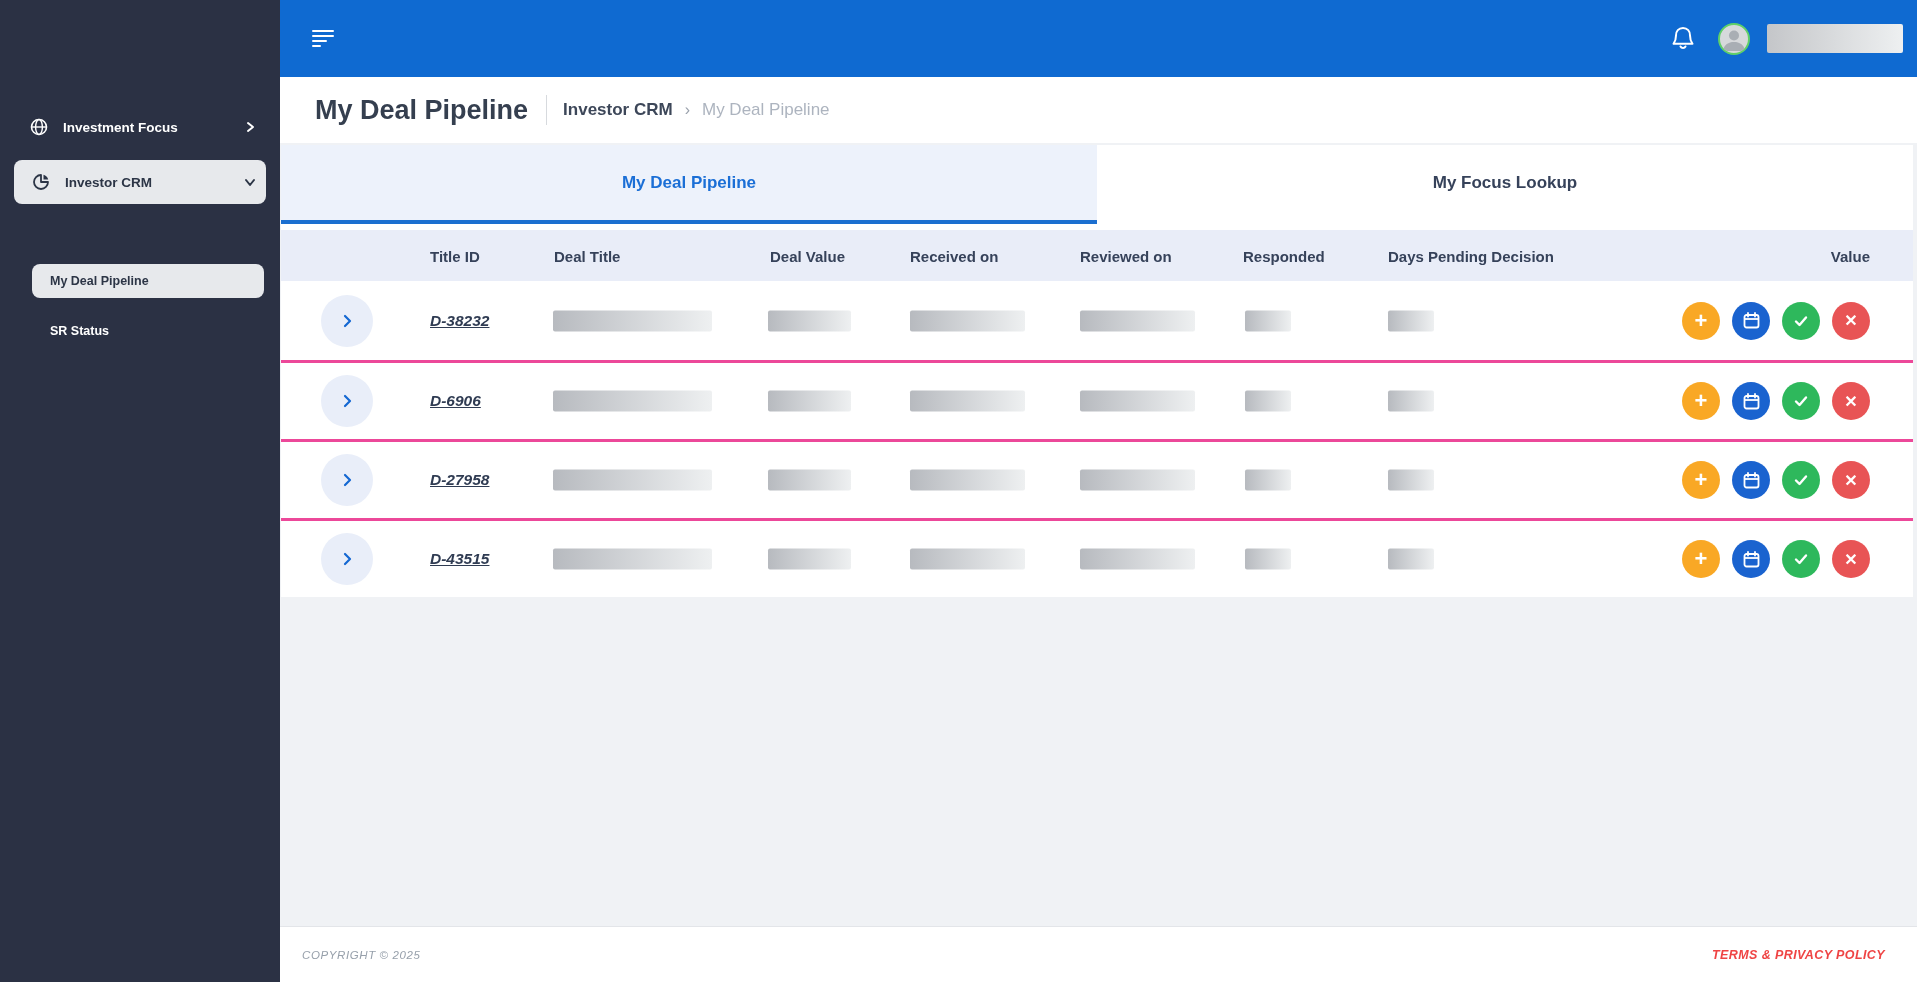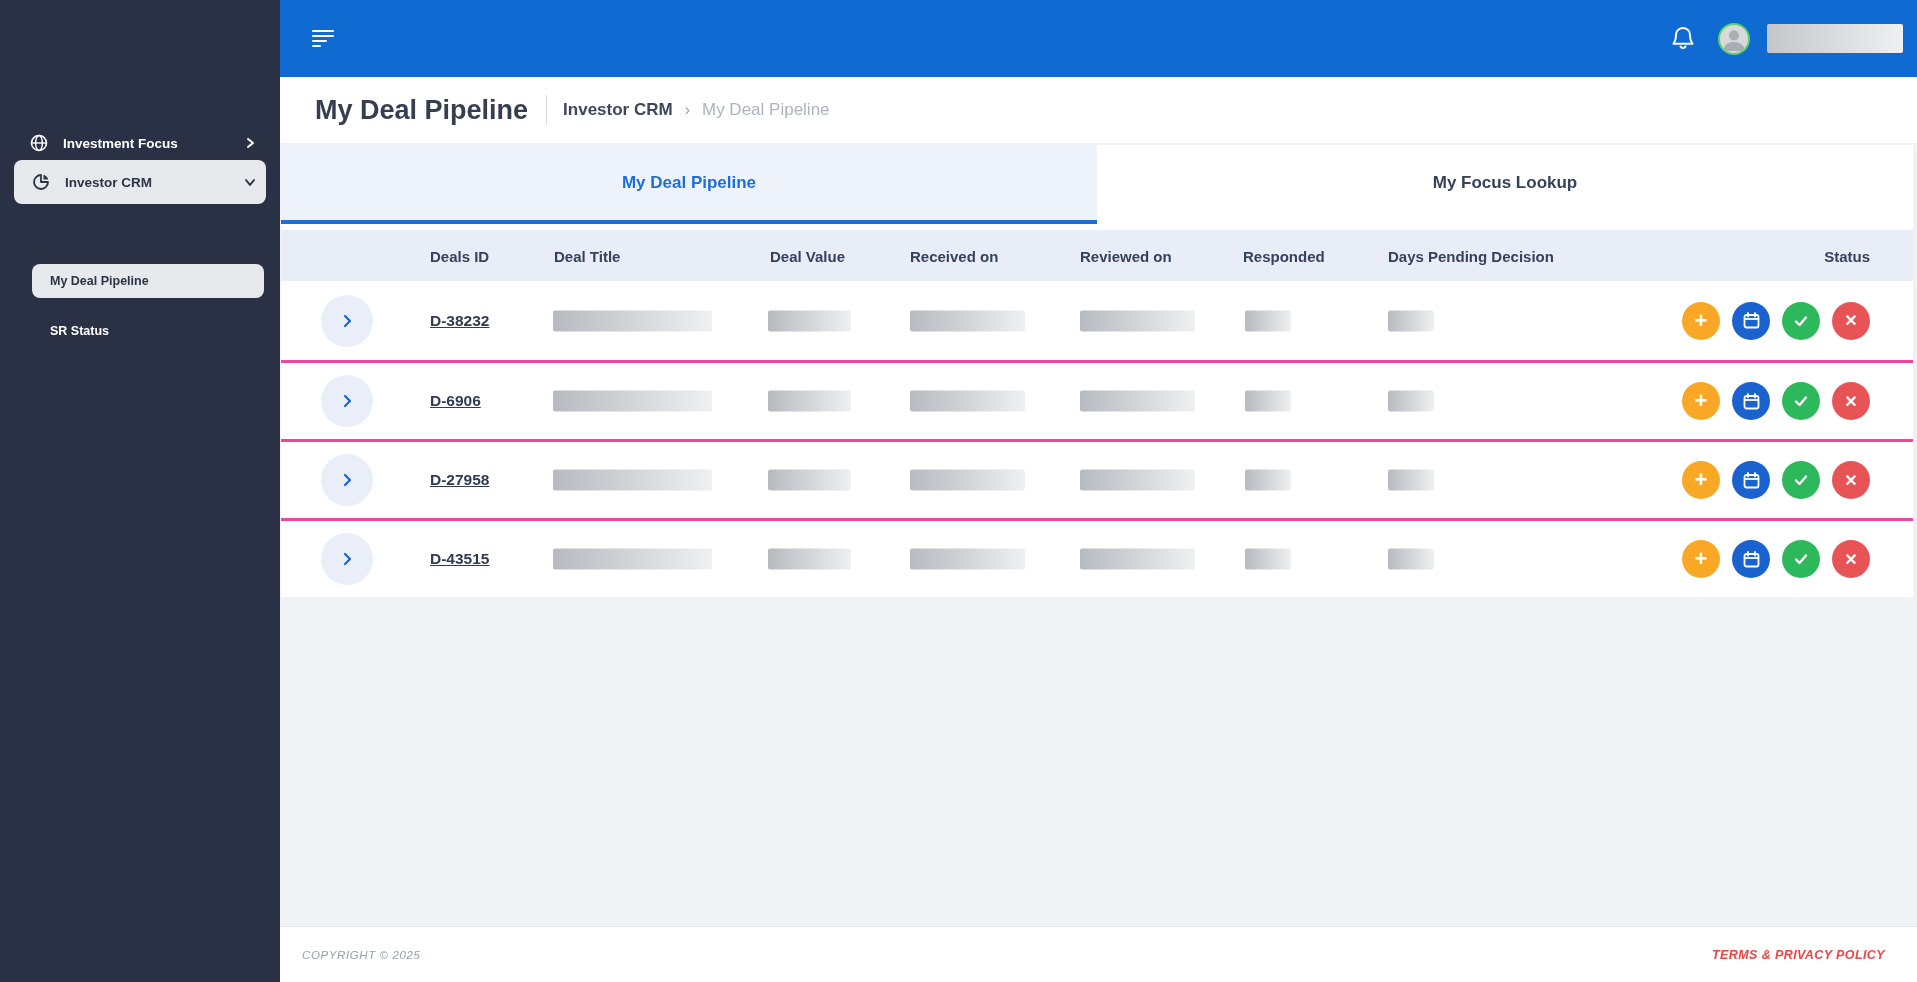--- a/index.html
+++ b/index.html
@@ -13,21 +13,21 @@
   .logo-row { position:relative; display:inline-block; }
   .logo-text { font-size:42px; font-weight:800; color:#ffffff; letter-spacing:1px; line-height:48px; }
   .logo-arrow { position:absolute; left:14px; top:-9px; }
   .logo-waves { position:absolute; right:-10px; top:2px; }
   .logo-tagline { margin-top:1px; color:#ffffff; font-size:9.5px; font-weight:bold; letter-spacing:2.2px; }
 
   .nav-parent { position:absolute; left:14px; right:14px; display:flex; align-items:center;
                 color:#ffffff; font-size:13.5px; font-weight:bold; cursor:pointer; }
   .nav-parent .nav-ic { width:18px; height:18px; margin-right:15px; flex:0 0 18px; display:flex; }
   .nav-parent .spacer { flex:1; }
-  .nav-invfocus { top:128px; height:30px; padding:0 10px 0 16px;text-align:right; }
+  .nav-invfocus { top:112px; height:30px; padding:0 10px 0 16px;text-align:right; }
   .nav-invcrm  { top:160px; height:44px; background:#e7e9ec; border-radius:8px;
                  color:#2c3546; padding:0 10px 0 18px; }
   .sub-item { position:absolute; left:32px; width:232px; height:34px; display:flex; align-items:center;
               padding-left:18px; color:#ffffff; font-size:12.5px; font-weight:bold; cursor:pointer;
               border-radius:8px; }
   .sub-dashboard { top:222px; }
   .sub-pipeline  { top:264px; background:#e7e9ec; color:#2c3546; }
   .sub-srstatus  { top:314px; }
 
   
@@ -70,21 +70,21 @@
   .th { position:absolute; top:50%; transform:translateY(-50%); font-size:15px; font-weight:bold; color:#36425a; white-space:nowrap; }
   .c-dealid{left:149px} .c-title{left:273px} .c-value{left:489px} .c-received{left:629px}
   .c-reviewed{left:799px} .c-responded{left:962px} .c-days{left:1107px} .c-action{right:43px}
 
   .trow { position:relative; height:79px; background:#ffffff; }
   .trow + .trow { border-top:3px solid #ec4899; }
   .expand-btn { position:absolute; left:40px; top:50%; transform:translateY(-50%);
                 width:52px; height:52px; border-radius:50%; background:#e9eef9; border:none;
                 display:flex; align-items:center; justify-content:center; cursor:pointer; }
   .deal-link { position:absolute; left:149px; top:50%; transform:translateY(-50%);
-               font-size:15.5px; font-weight:bold; color:#2f3b52; text-decoration:underline; cursor:pointer; }
+               font-size:15.5px; font-weight:bold; color:#2f3b52; text-decoration:underline; cursor:pointer;font-style:italic; }
   .ph { position:absolute; top:50%; transform:translateY(-50%); height:21px; border-radius:2px;
         background:linear-gradient(90deg,#b7babf 0%,#eef0f1 100%); }
   .ph-title{left:272px;width:159px} .ph-value{left:487px;width:83px} .ph-received{left:629px;width:115px}
   .ph-reviewed{left:799px;width:115px} .ph-responded{left:964px;width:46px} .ph-days{left:1107px;width:46px}
   .actions { position:absolute; right:43px; top:50%; transform:translateY(-50%); display:flex; gap:12px; }
   .action-btn { width:38px; height:38px; border-radius:50%; border:none; color:#ffffff;
                 display:flex; align-items:center; justify-content:center; cursor:pointer; }
   .a-add{background:#f9a825; font-size:22px; font-weight:bold; line-height:1;}
   .a-cal{background:#1a63cf}
   .a-ok{background:#2eb85c}
@@ -179,28 +179,28 @@
         <div class="tab tab-active">
           <span>My Deal Pipeline</span>
         </div>
         <div class="tab tab-inactive">
           <span>My Focus Lookup</span>
         </div>
       </div>
 
       <div class="card">
         <div class="thead">
-          <span class="th c-dealid">Deals ID</span>
+          <span class="th c-dealid">Title ID</span>
           <span class="th c-title">Deal Title</span>
           <span class="th c-value">Deal Value</span>
           <span class="th c-received">Received on</span>
           <span class="th c-reviewed">Reviewed on</span>
           <span class="th c-responded">Responded</span>
           <span class="th c-days">Days Pending Decision</span>
-          <span class="th c-action">Status</span>
+          <span class="th c-action">Value</span>
         </div>
 
         <div class="trow">
           <button class="expand-btn">
             <svg width="14" height="14" viewBox="0 0 14 14">
                 <polyline points="5,2 10,7 5,12" fill="none" stroke="#1467d2" stroke-width="2.2" stroke-linecap="round" stroke-linejoin="round"></polyline>
               </svg>
           </button>
           <a class="deal-link">D-38232</a>
           <span class="ph ph-title"></span>

